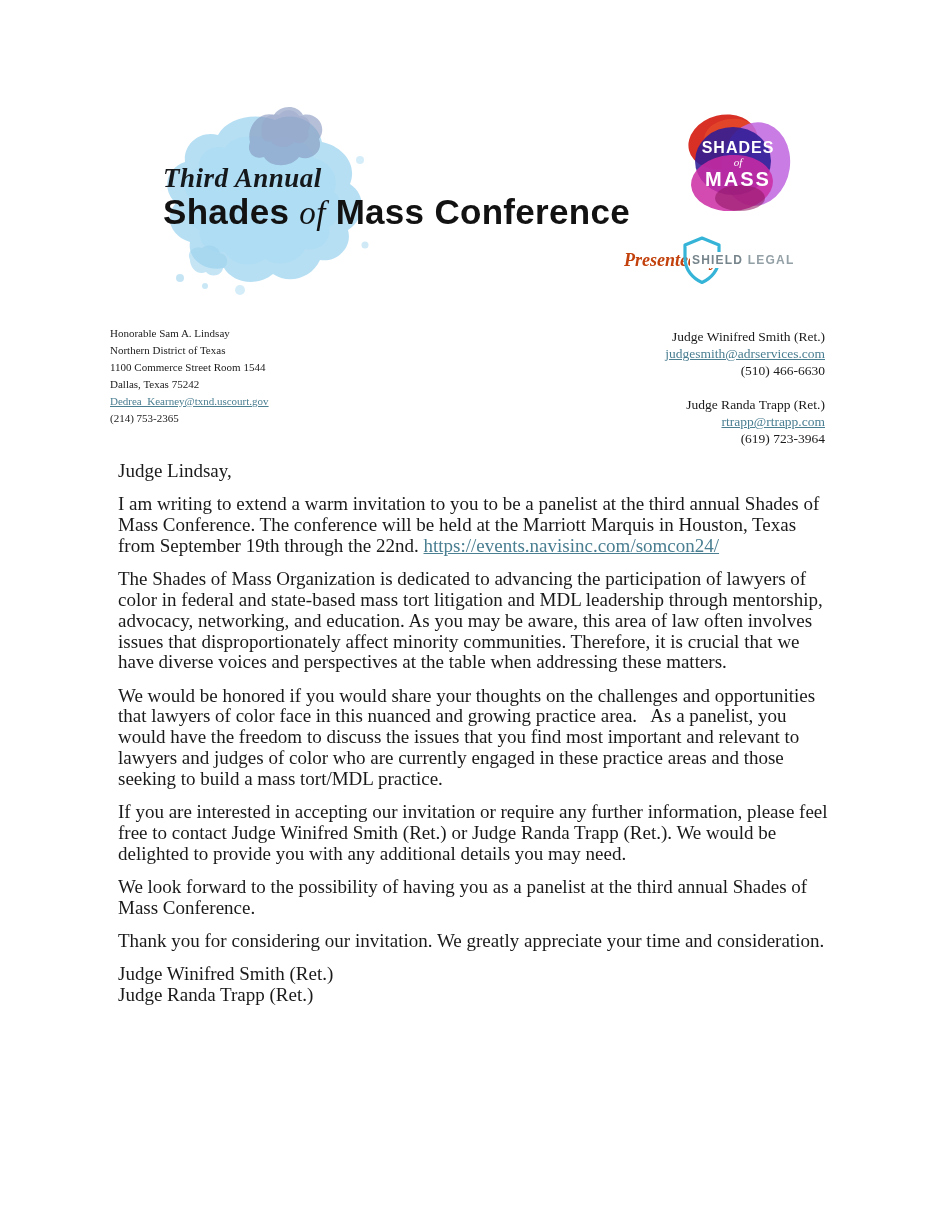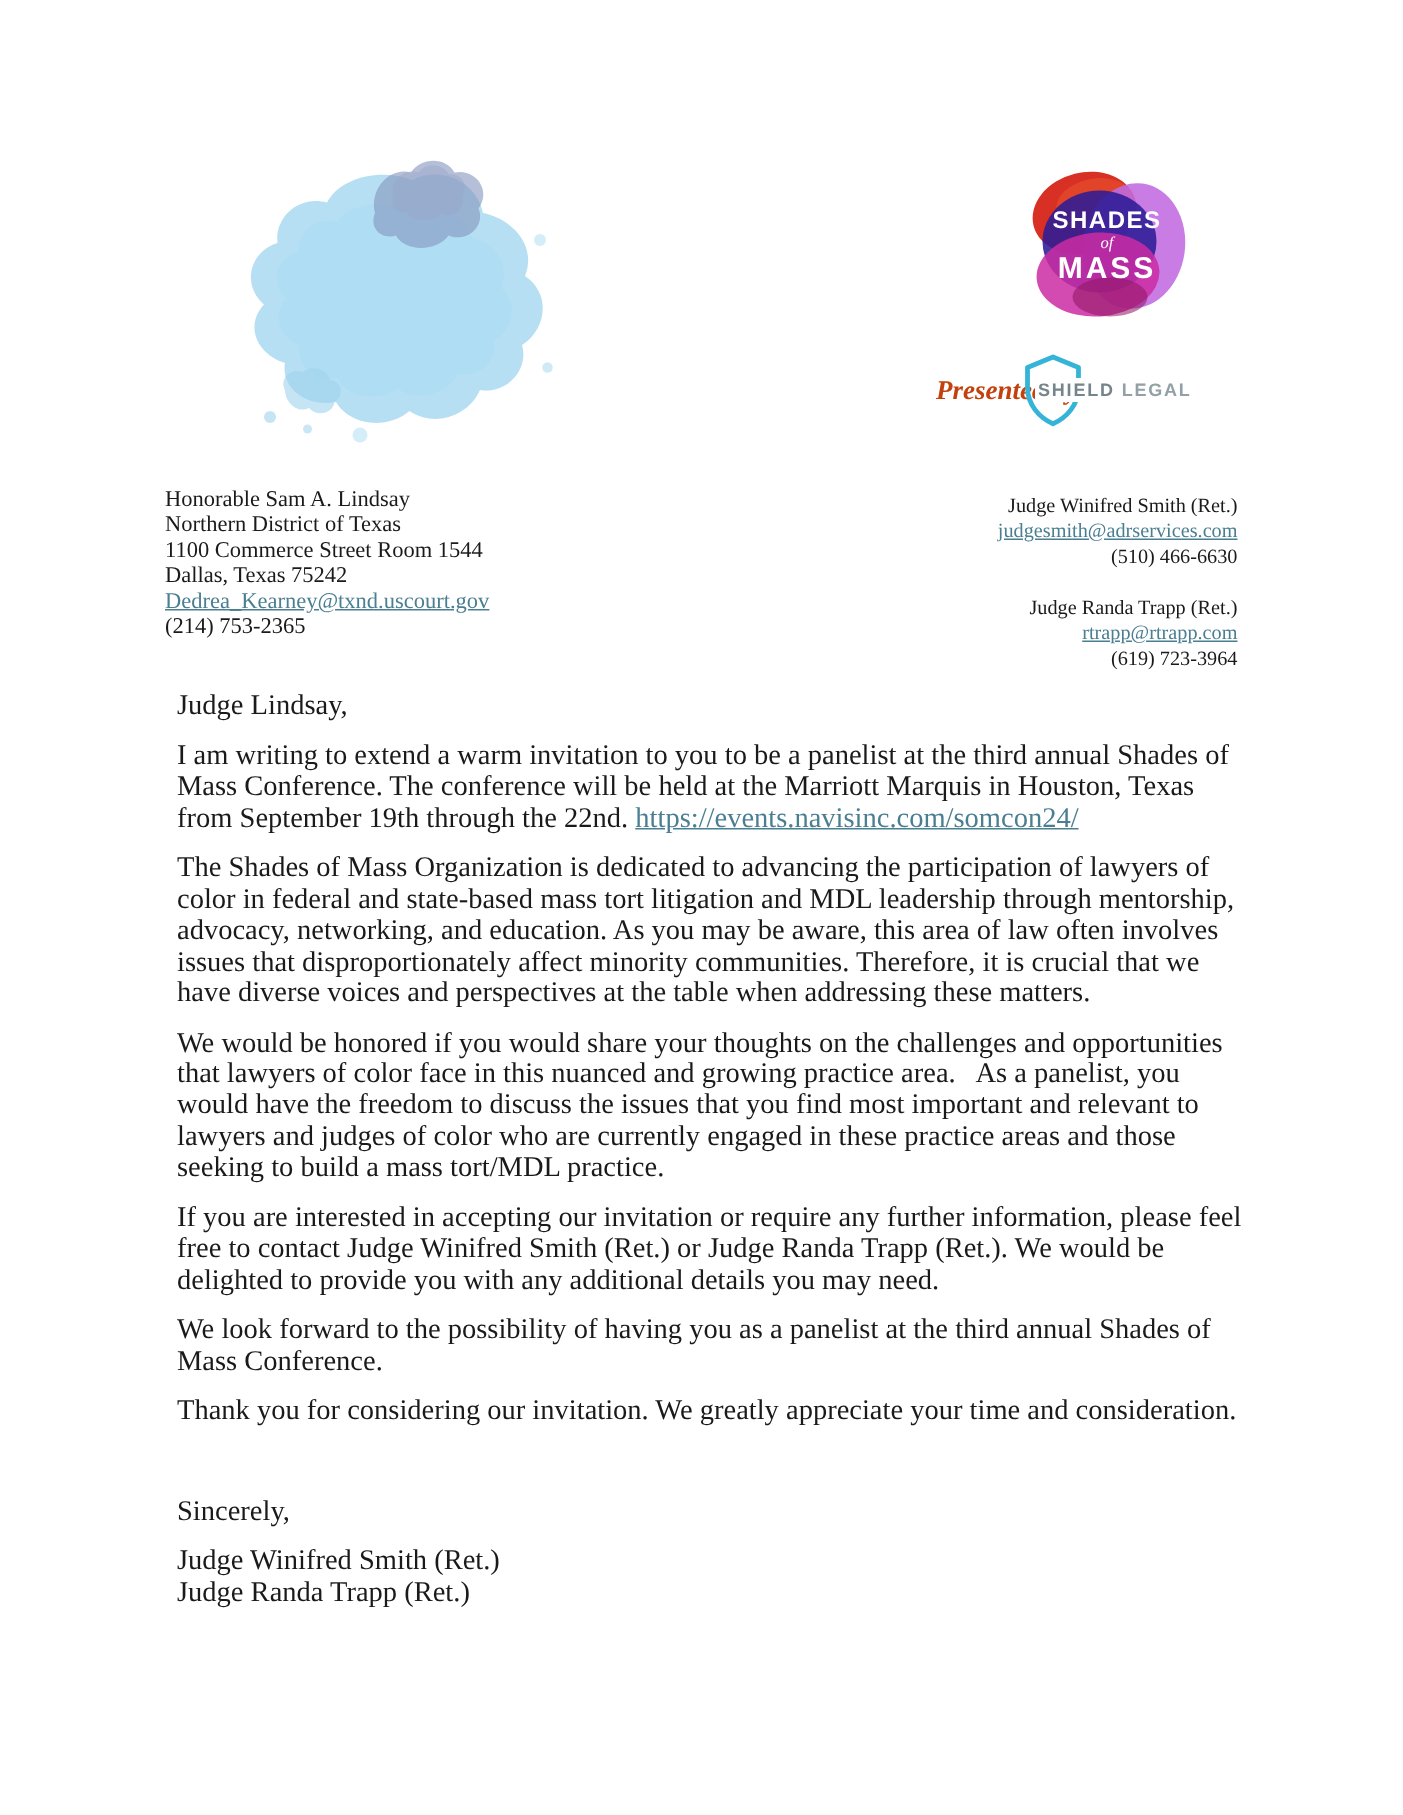--- a/index.html
+++ b/index.html
@@ -65,21 +65,21 @@
     font-family: "Liberation Sans", sans-serif; font-weight: 700; font-size: 12px;
     letter-spacing: 1.2px; white-space: nowrap;
     background: #ffffff; padding: 1px 2px;
   }
   .sponsor-shield-word { color: #76848b; }
   .sponsor-legal-word { color: #93a0a6; }
 
   
   .addr-left {
     position: absolute; left: 110px; top: 325px;
-    font-size: 15px; line-height: 17px;
+    font-size: 11px; line-height: 17px;
   }
   .addr-right {
     position: absolute; right: 110px; top: 328px;
     font-size: 13.5px; line-height: 17px; text-align: right;
   }
   .sender-block { margin-bottom: 17px; }
   a.doc-link { color: #4a7e91; text-decoration: underline; cursor: pointer; }
 
   
   .letter-body {
@@ -104,20 +104,24 @@
       <path fill="#98a6c9" opacity="0.45" d="M112,30 C110,20 120,12 129,15 C134,8 145,9 149,16 C158,15 163,24 158,31 C161,39 152,46 144,42 C139,49 125,48 121,41 C114,43 110,37 112,30 Z"></path>
       <path fill="#9fd4ef" opacity="0.6" d="M40,160 C36,152 44,145 52,148 C58,143 68,146 70,153 C78,154 80,164 73,168 C72,176 61,178 56,172 C48,176 40,168 40,160 Z"></path>
       <circle cx="30" cy="178" r="4" fill="#9fd4ef" opacity="0.6"></circle>
       <circle cx="55" cy="186" r="3" fill="#9fd4ef" opacity="0.55"></circle>
       <circle cx="90" cy="190" r="5" fill="#abdcf4" opacity="0.5"></circle>
       <circle cx="210" cy="60" r="4" fill="#abdcf4" opacity="0.5"></circle>
       <circle cx="215" cy="145" r="3.5" fill="#9fd4ef" opacity="0.5"></circle>
     </svg>
   </div>
 
+  <div class="title-block">
+    <div class="edition">Third Annual</div>
+    <div class="conf-title"><span>Shades </span><span class="of-italic">of</span><span> Mass Conference</span></div>
+  </div>
 
   <div class="som-logo">
     <svg width="110" height="102" viewBox="0 0 110 102" xmlns="http://www.w3.org/2000/svg">
       <ellipse cx="40" cy="30" rx="35" ry="27" fill="#d93026" transform="rotate(-14 40 30)"></ellipse>
       <ellipse cx="47" cy="24" rx="26" ry="17" fill="#e8512c" opacity="0.6" transform="rotate(-10 47 24)"></ellipse>
       <ellipse cx="73" cy="52" rx="34" ry="42" fill="#c06ae0" opacity="0.88" transform="rotate(8 73 52)"></ellipse>
       <ellipse cx="50" cy="49" rx="38" ry="34" fill="#2c1d96" opacity="0.88"></ellipse>
       <ellipse cx="49" cy="71" rx="41" ry="28" fill="#cb2ba3" opacity="0.85" transform="rotate(-4 49 71)"></ellipse>
       <ellipse cx="57" cy="86" rx="25" ry="13" fill="#8e1660" opacity="0.55"></ellipse>
     </svg>
@@ -161,20 +165,19 @@
   </div>
 
   <div class="letter-body">
     <p>Judge Lindsay,</p>
     <p><span>I am writing to extend a warm invitation to you to be a panelist at the third annual Shades of Mass Conference. The conference will be held at the Marriott Marquis in Houston, Texas from September 19th through the 22nd. </span><a class="doc-link">https://events.navisinc.com/somcon24/</a></p>
     <p>The Shades of Mass Organization is dedicated to advancing the participation of lawyers of color in federal and state-based mass tort litigation and MDL leadership through mentorship, advocacy, networking, and education. As you may be aware, this area of law often involves issues that disproportionately affect minority communities. Therefore, it is crucial that we have diverse voices and perspectives at the table when addressing these matters.</p>
     <p>We would be honored if you would share your thoughts on the challenges and opportunities that lawyers of color face in this nuanced and growing practice area.   As a panelist, you would have the freedom to discuss the issues that you find most important and relevant to lawyers and judges of color who are currently engaged in these practice areas and those seeking to build a mass tort/MDL practice.</p>
     <p>If you are interested in accepting our invitation or require any further information, please feel free to contact Judge Winifred Smith (Ret.) or Judge Randa Trapp (Ret.). We would be delighted to provide you with any additional details you may need.</p>
     <p>We look forward to the possibility of having you as a panelist at the third annual Shades of Mass Conference.</p>
     <p>Thank you for considering our invitation. We greatly appreciate your time and consideration.</p>
-    <p class="closing">Sincerely,</p>
     <div class="signature-block">
       <div>Judge Winifred Smith (Ret.)</div>
       <div>Judge Randa Trapp (Ret.)</div>
     </div>
   </div>
 
 </div>
 
 </body></html>

